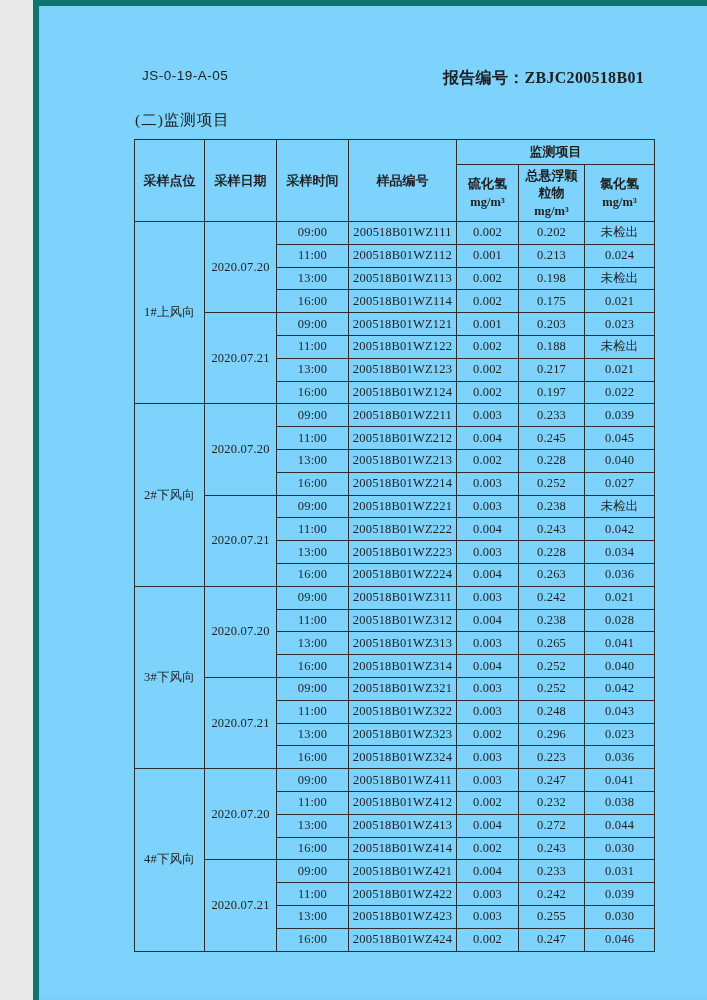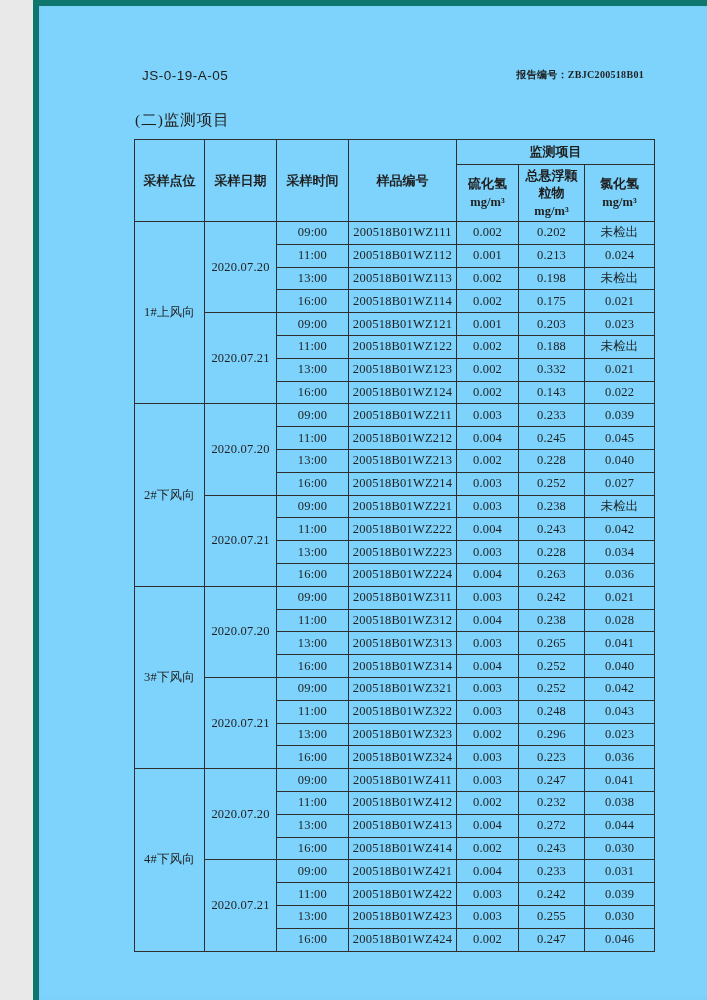--- a/index.html
+++ b/index.html
@@ -14,21 +14,21 @@
     overflow:hidden;
     margin-left:33px;
   }
   .doc-code{
     position:absolute;left:103px;top:62px;
     font-size:13.5px;letter-spacing:0.5px;
     font-family:"Liberation Sans","DejaVu Sans",sans-serif;
   }
   .report-no{
     position:absolute;right:100px;top:62px;
-    font-size:10px;font-weight:600;letter-spacing:0.3px;
+    font-size:16px;font-weight:600;letter-spacing:0.3px;
   }
   .section-title{
     position:absolute;left:96px;top:104px;
     font-size:15.5px;font-weight:500;letter-spacing:1px;
   }
   table.results{
     position:absolute;left:95px;top:133px;
     width:520px;
     border-collapse:collapse;
     table-layout:fixed;
@@ -143,28 +143,28 @@
           <td>11:00</td>
           <td>200518B01WZ122</td>
           <td>0.002</td>
           <td>0.188</td>
           <td>未检出</td>
         </tr>
         <tr>
           <td>13:00</td>
           <td>200518B01WZ123</td>
           <td>0.002</td>
-          <td>0.332</td>
+          <td>0.217</td>
           <td>0.021</td>
         </tr>
         <tr>
           <td>16:00</td>
           <td>200518B01WZ124</td>
           <td>0.002</td>
-          <td>0.143</td>
+          <td>0.197</td>
           <td>0.022</td>
         </tr>
         <tr>
           <td rowspan="8" class="col-point">2#下风向</td>
           <td rowspan="4" class="col-date">2020.07.20</td>
           <td>09:00</td>
           <td>200518B01WZ211</td>
           <td>0.003</td>
           <td>0.233</td>
           <td>0.039</td>

